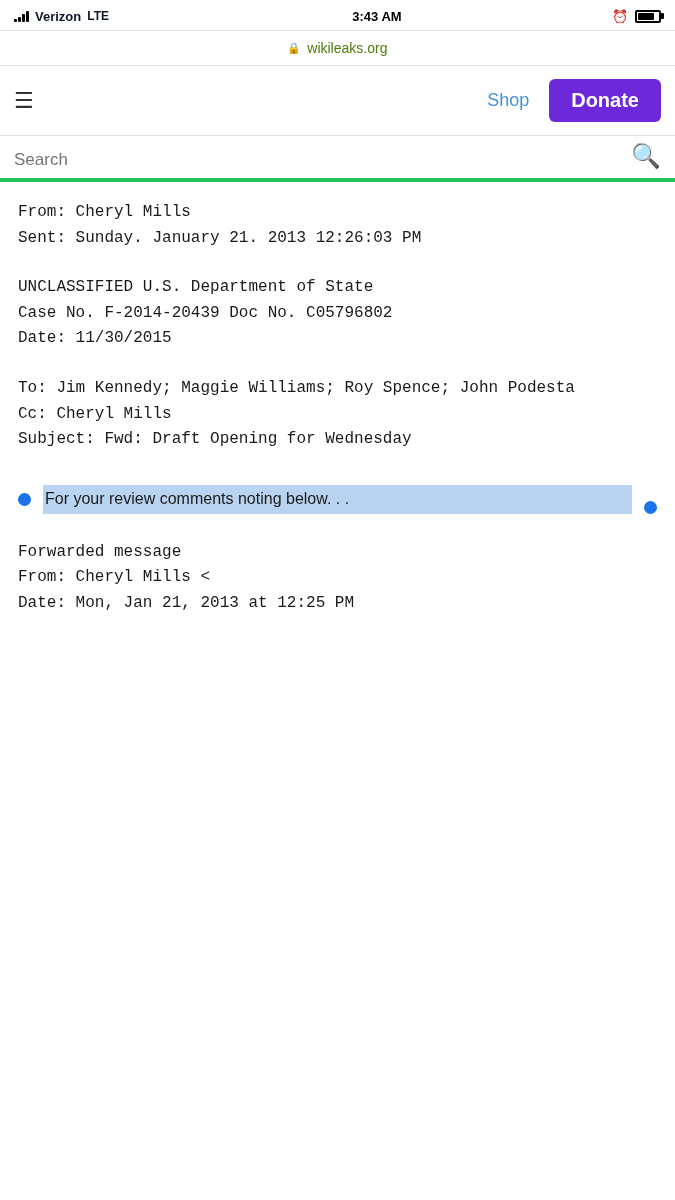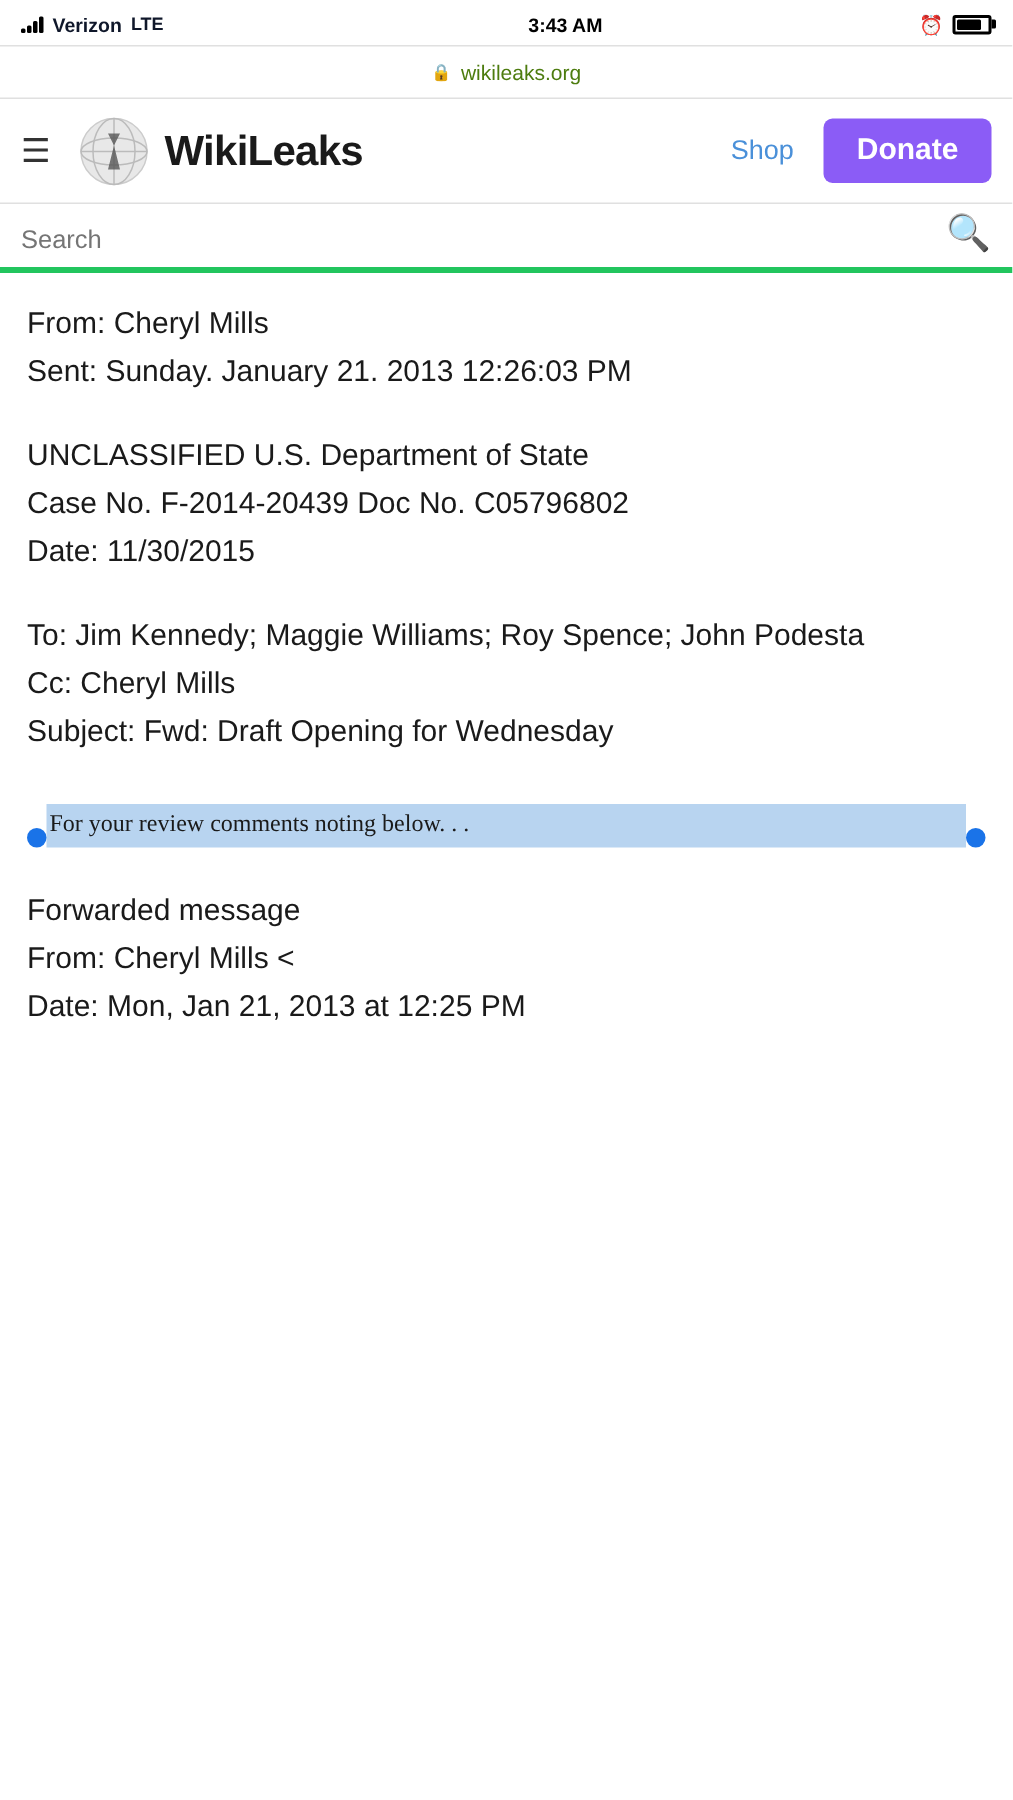--- a/index.html
+++ b/index.html
@@ -136,21 +136,21 @@
     }
     .nav-spacer { flex: 1; }
     .shop-link {
       font-size: 18px;
       color: #4a90d9;
       text-decoration: none;
       font-weight: 400;
       margin-right: 10px;
     }
     .donate-btn {
-      background: #8b5cf6;
+      background: #6d28d9;
       color: #fff;
       border: none;
       border-radius: 6px;
       padding: 10px 22px;
       font-size: 20px;
       font-weight: 600;
       cursor: pointer;
     }
 
     
@@ -182,34 +182,34 @@
       font-size: 16px;
       line-height: 1.55;
       color: #1a1a1a;
     }
 
     .email-meta {
       margin-bottom: 6px;
     }
 
     .email-meta p {
-      font-size: 20px;
+      font-size: 16px;
       line-height: 1.6;
       color: #1a1a1a;
+      font-family: Liberation Mono, monospace;
     }
 
     .spacer { height: 18px; }
 
     .highlight-row {
       display: flex;
-      align-items: flex-end;
-      gap: 0;
+      align-items: center;
+      gap: 12px;
       margin: 8px 0;
       position: relative;
-      font-family: Liberation Serif, serif;
     }
 
     .handle-dot {
       width: 13px;
       height: 13px;
       background: #1a73e8;
       border-radius: 50%;
       flex-shrink: 0;
       position: relative;
       top: 0;
@@ -250,34 +250,20 @@
   </div>
 </div>
 
 <div class="url-bar">
   <span class="url-lock">🔒</span>
   <span class="url-text">wikileaks.org</span>
 </div>
 
 <div class="nav-bar">
   <span class="hamburger">☰</span>
-  <div class="logo-container">
-    <svg class="logo-globe" viewBox="0 0 52 52" xmlns="http://www.w3.org/2000/svg">
-
-      <circle cx="26" cy="26" r="22" fill="#e8e8e8" stroke="#ccc" stroke-width="1"></circle>
-
-      <ellipse cx="26" cy="26" rx="14" ry="22" fill="none" stroke="#bbb" stroke-width="1"></ellipse>
-      <ellipse cx="26" cy="26" rx="22" ry="9" fill="none" stroke="#bbb" stroke-width="1"></ellipse>
-      <line x1="4" y1="26" x2="48" y2="26" stroke="#bbb" stroke-width="1"></line>
-      <line x1="26" y1="4" x2="26" y2="48" stroke="#bbb" stroke-width="1"></line>
-
-      <path d="M22 14 L30 14 L26 22 L30 38 L22 38 L26 22 Z" fill="#555" opacity="0.8"></path>
-    </svg>
-    <span class="logo-title">WikiLeaks</span>
-  </div>
   <div class="nav-spacer"></div>
   <a class="shop-link" href="#">Shop</a>
   <button class="donate-btn">Donate</button>
 </div>
 
 <div class="search-bar">
   <input class="search-input" type="text" placeholder="Search" style="">
   <span class="search-icon">🔍</span>
 </div>
 

